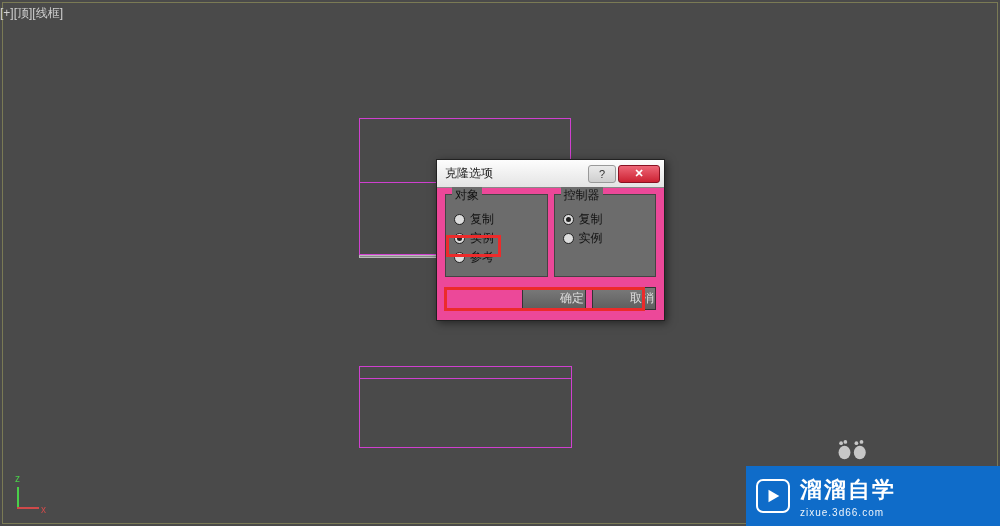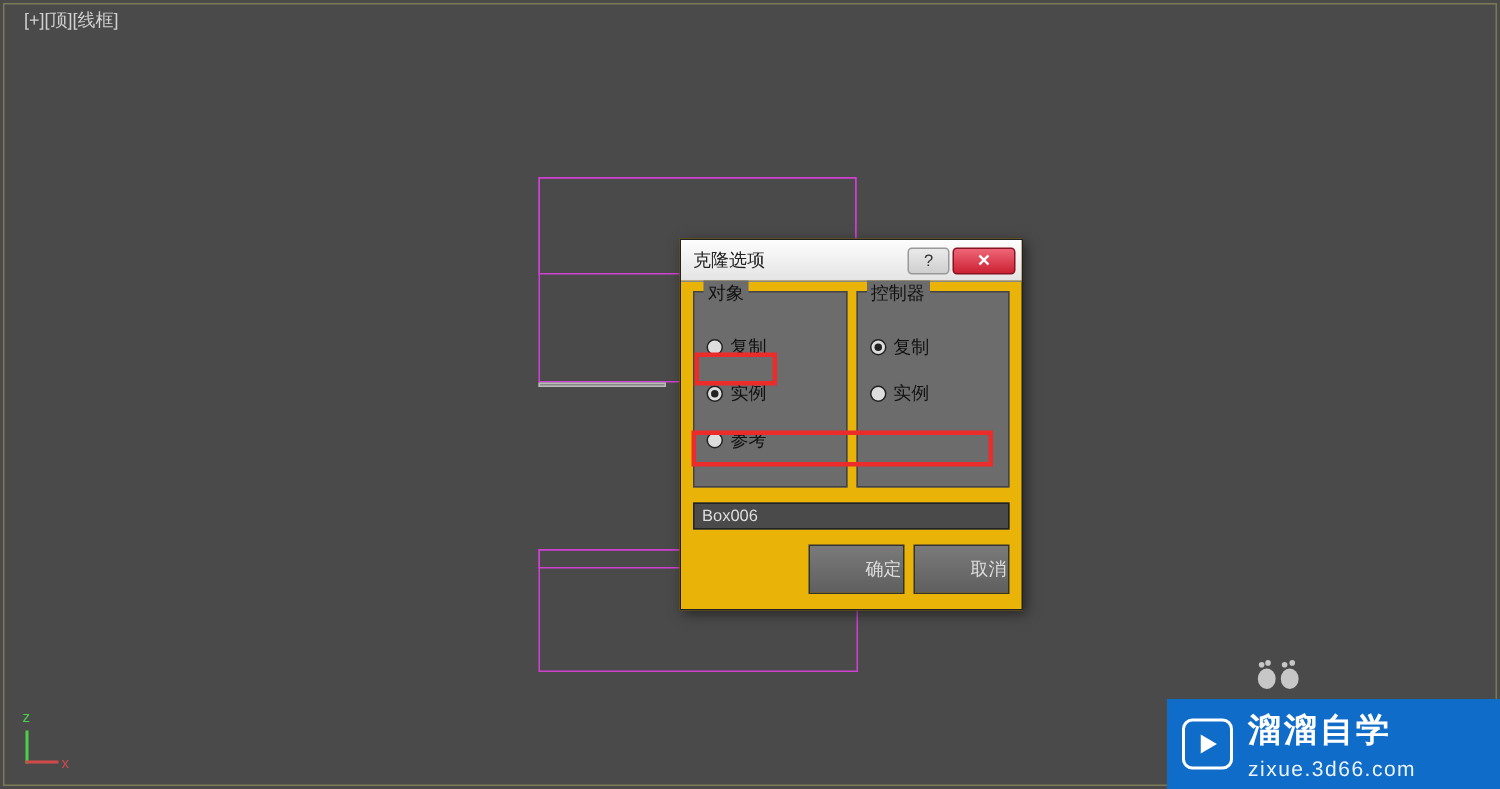--- a/index.html
+++ b/index.html
@@ -13,21 +13,21 @@
       position: relative;
       overflow: hidden;
     }
     .viewport-frame {
       position: absolute;
       top: 2px; left: 2px; right: 2px; bottom: 2px;
       border: 1px solid #7a7a55;
     }
     .viewport-label {
       position: absolute;
-      top: 5px; left: 16px;
+      top: 5px; left: 0;
       color: #d0d0d0;
       font-size: 12px;
     }
     .scene-object {
       position: absolute;
       border: 1px solid #d040d0;
     }
     .obj1 { top: 118px; left: 359px; width: 212px; height: 65px; }
     .obj2 { top: 118px; left: 359px; width: 212px; height: 137px; }
     .obj3 { top: 255px; left: 359px; width: 85px; height: 3px; border-color:#bbb; background:#888; }
@@ -38,23 +38,23 @@
       left: 15px; bottom: 15px;
       width: 30px; height: 30px;
     }
     .axis .y { position:absolute; left:2px; bottom:2px; width:2px; height:22px; background:#4ad04a; }
     .axis .x { position:absolute; left:2px; bottom:2px; width:22px; height:2px; background:#d04a4a; }
     .axis .yl { position:absolute; left:0; top:-8px; color:#4ad04a; font-size:10px; }
     .axis .xl { position:absolute; left:26px; bottom:-4px; color:#d04a4a; font-size:10px; }
 
     .dialog {
       position: absolute;
-      left: 453px; top: 159px;
+      left: 436px; top: 159px;
       width: 229px;
-      background: #eab308;
+      background: #ec4899;
       border: 1px solid #222;
       box-shadow: 2px 2px 8px rgba(0,0,0,0.5);
     }
     .titlebar {
       height: 28px;
       background: linear-gradient(#fdfdfd, #e4e4e4);
       display: flex;
       align-items: center;
       padding: 0 4px 0 8px;
       border-bottom: 1px solid #888;
@@ -88,21 +88,21 @@
     .groupbox .legend {
       position: absolute;
       top: -8px; left: 6px;
       background: #6c6c6c;
       padding: 0 3px;
       color: #111;
       font-size: 12px;
     }
     .radio-row {
       display: flex; align-items: center;
-      margin: 14px 0;
+      margin: 2px 0;
       color: #111;
       font-size: 12px;
       gap: 5px;
     }
     .radio {
       width: 11px; height: 11px;
       border-radius: 50%;
       border: 1px solid #222;
       background: #ddd;
       position: relative;
@@ -171,49 +171,49 @@
       font-size: 11px;
       height: 18px;
     }
     .dlg-buttons {
       display: flex;
       justify-content: flex-end;
       gap: 6px;
       margin-top: 10px;
     }
     .dlg-btn {
-      width: 64px; height: 33px;
+      width: 64px; height: 23px;
       background: linear-gradient(#7a7a7a,#5f5f5f);
       border: 1px solid #333;
       color: #ddd;
       font-size: 12px;
       display:flex; align-items:center; justify-content:center;
       cursor:pointer;
       padding-left:36px;
     }
     .watermark {
       position: absolute;
       right: 0; bottom: 0;
-      width: 222px; height: 60px;
+      width: 254px; height: 60px;
       background: #0f6cc9;
       display: flex;
       align-items: center;
       padding: 0 10px;
       gap: 10px;
     }
     .wm-icon {
       width: 34px; height: 34px;
       border: 2px solid #fff;
       border-radius: 7px;
       display:flex; align-items:center; justify-content:center;
     }
     .wm-icon svg { width:18px; height:18px; }
     .wm-text { color:#fff; }
     .wm-text .big { font-size: 22px; font-weight: bold; letter-spacing: 2px; }
-    .wm-text .small { font-size: 14px; letter-spacing: 1px; margin-top: 2px; opacity: 0.92; }
+    .wm-text .small { font-size: 10px; letter-spacing: 1px; margin-top: 2px; opacity: 0.92; }
     .footprint {
       position: absolute;
       right: 130px;
       bottom: 62px;
     }
     .footprint svg { width: 34px; height: 22px; fill: #ddd; opacity: 0.85; }
   </style>
 </head>
 <body>
 
@@ -264,21 +264,20 @@
         </div>
         <div class="radio-row">
           <div class="radio"></div>
           <span>实例</span>
         </div>
       </div>
     </div>
 
 
     <div class="row-name">
-      <input class="name-input" type="text" value="Box006" style="">
     </div>
 
     <div class="dlg-buttons">
       <div class="dlg-btn">确定</div>
       <div class="dlg-btn">取消</div>
     </div>
 
     <div class="highlight-red hl1"></div>
     <div class="highlight-red hl2"></div>
   </div>

